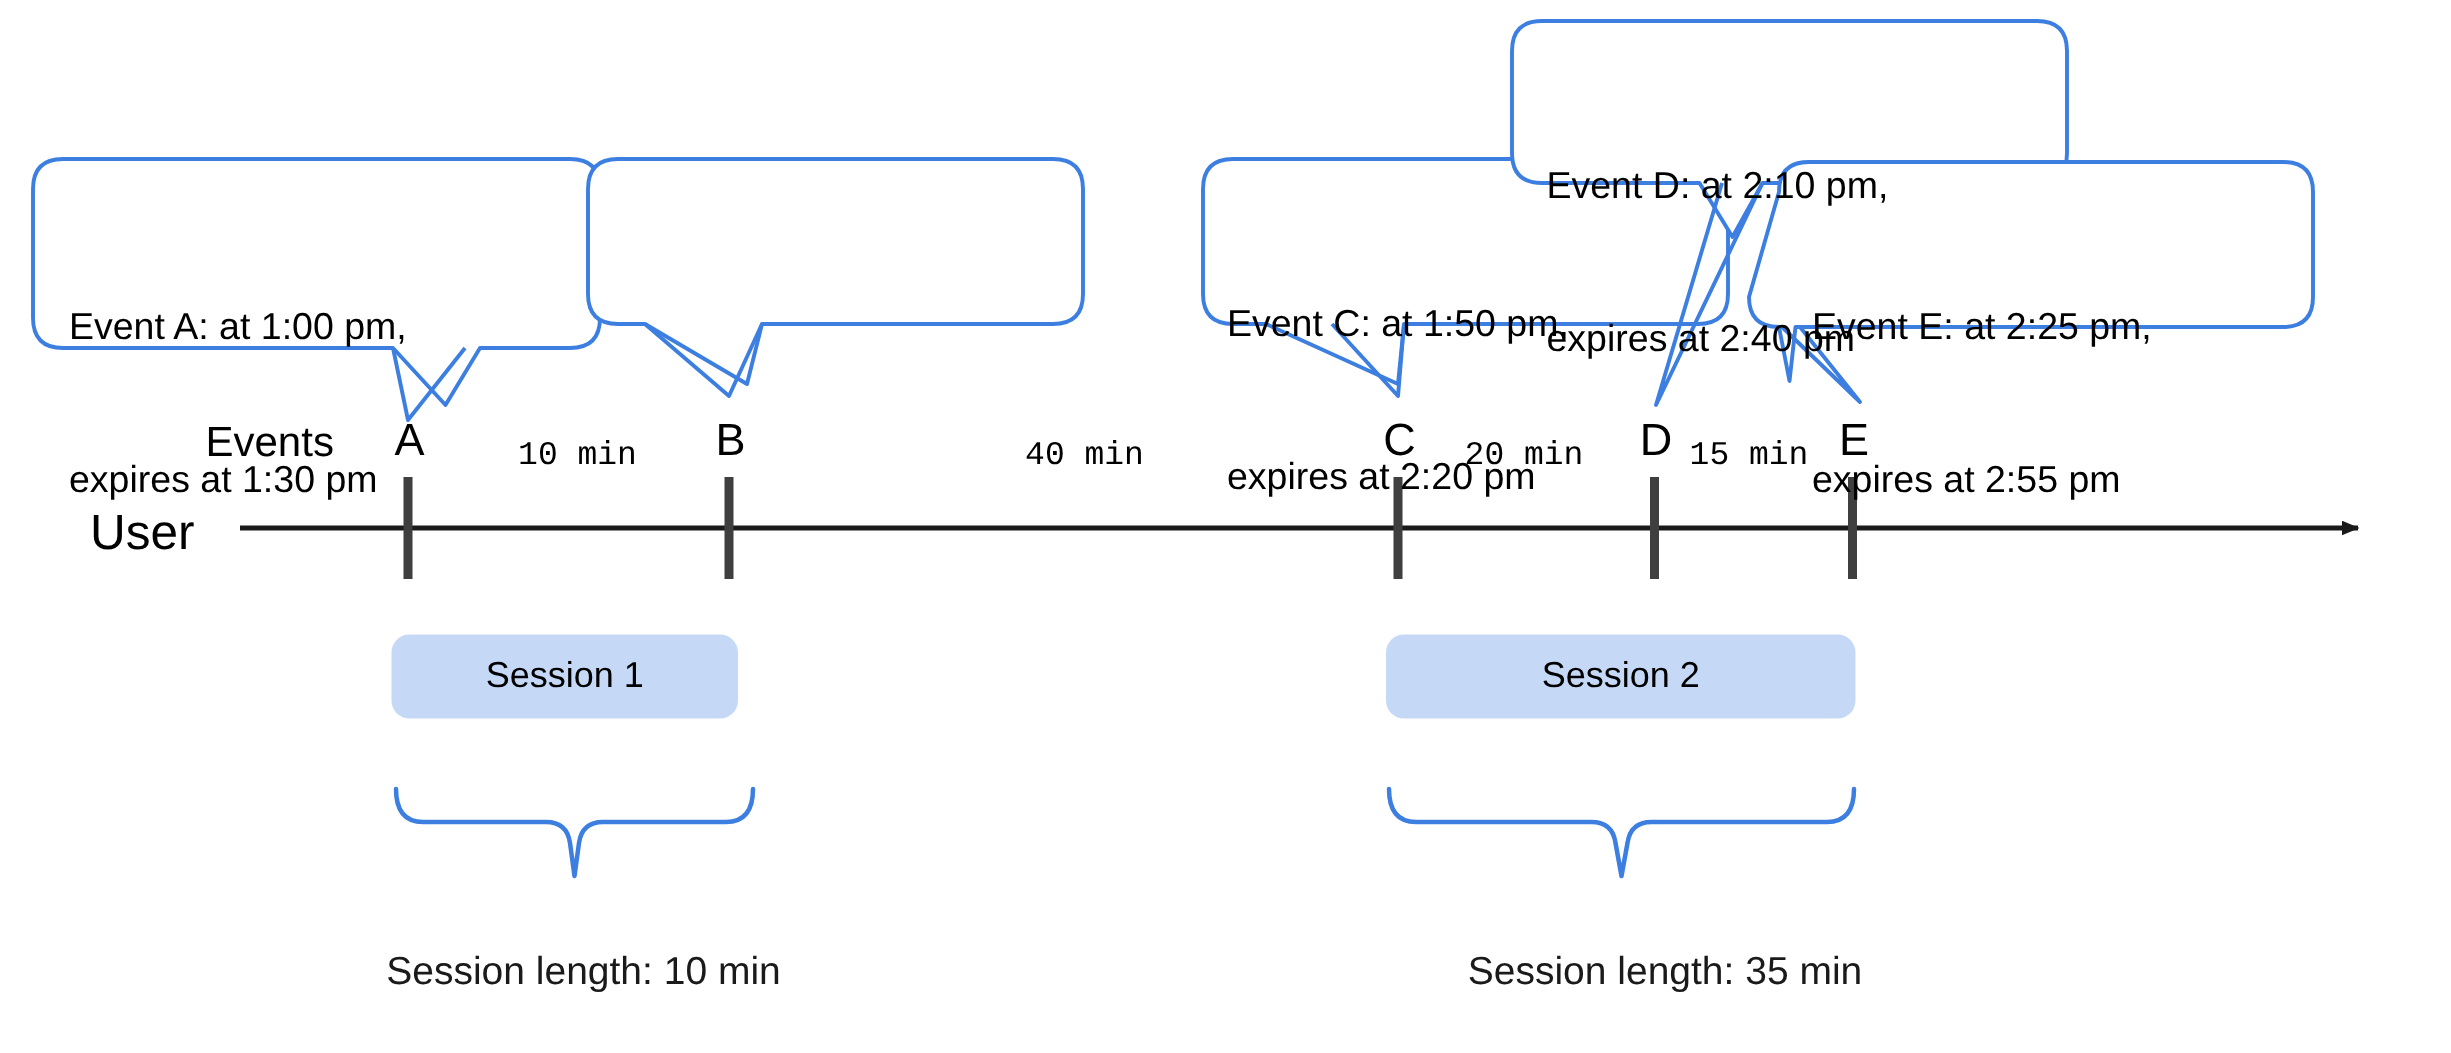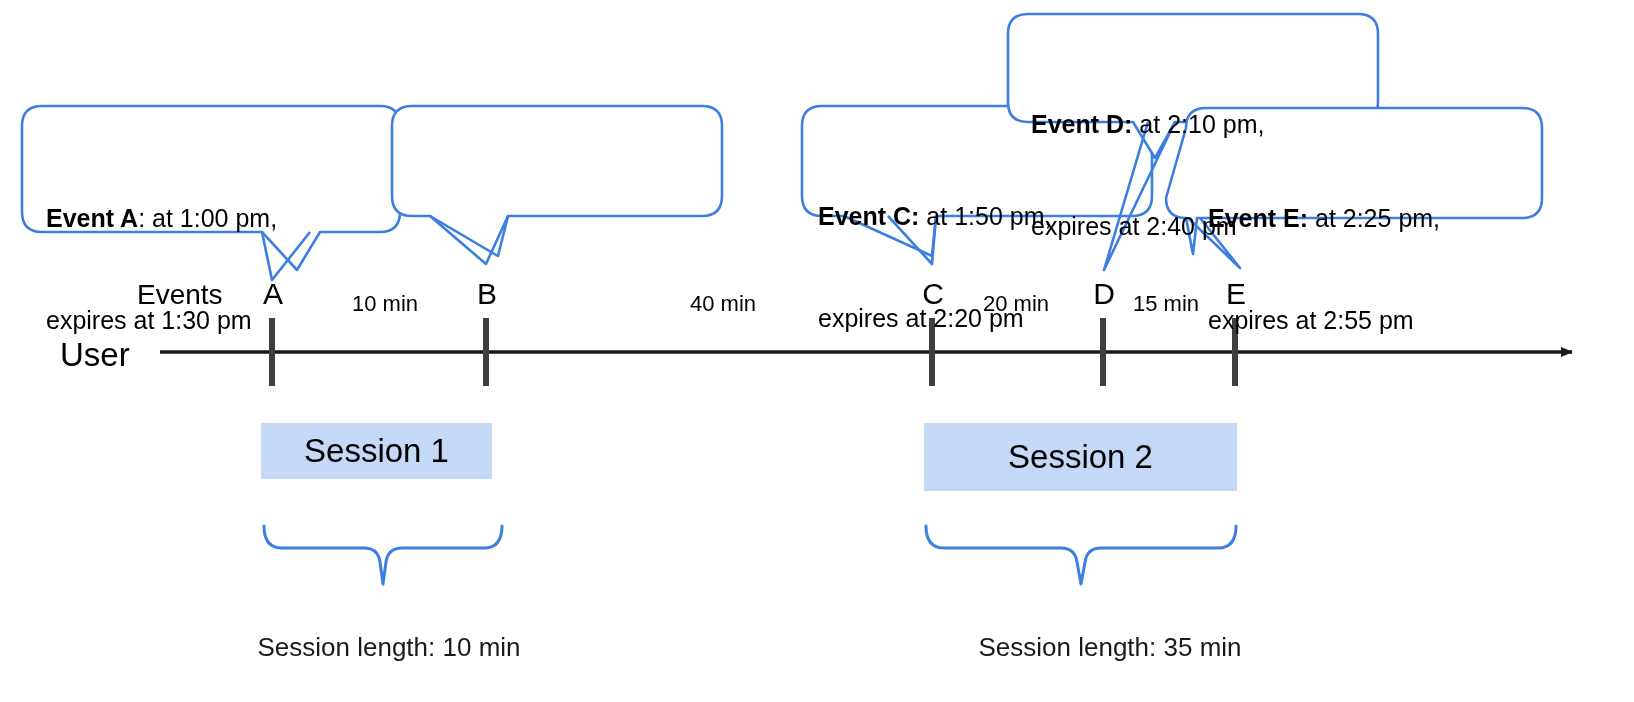--- a/index.html
+++ b/index.html
@@ -27,21 +27,21 @@
   }
   .callout-text {
     position: absolute;
     font-size: 25px;
     line-height: 34px;
     color: #000000;
     white-space: pre;
     pointer-events: none;
   }
   .callout-text b {
-    font-weight: bold;
+    font-weight: normal;
   }
   .axis-label {
     position: absolute;
     font-size: 33px;
     color: #000000;
     white-space: nowrap;
   }
   .events-label {
     position: absolute;
     font-size: 28px;
@@ -56,29 +56,31 @@
     white-space: nowrap;
     transform: translateX(-50%);
   }
   .gap-label {
     position: absolute;
     font-size: 22px;
     color: #000000;
     text-align: center;
     white-space: nowrap;
     transform: translateX(-50%);
+    font-family: Liberation Mono, monospace;
   }
   .session-bar {
     position: absolute;
     display: flex;
     align-items: center;
     justify-content: center;
-    font-size: 33px;
+    font-size: 24px;
     color: #000000;
     background: #c5d9f7;
+    border-radius: 12px;
   }
   .session-length {
     position: absolute;
     font-size: 26px;
     color: #1a1a1a;
     text-align: center;
     white-space: nowrap;
     transform: translateX(-50%);
     margin-top: 12px;
   }
@@ -165,20 +167,20 @@
   <div class="tick-letter" style="left:1236px; top:277px;">E</div>
 
   <div class="gap-label" style="left:385px; top:291px;">10 min</div>
   <div class="gap-label" style="left:723px; top:291px;">40 min</div>
   <div class="gap-label" style="left:1016px; top:291px;">20 min</div>
   <div class="gap-label" style="left:1166px; top:291px;">15 min</div>
 
   <div class="session-bar" style="left:261px; top:423px; width:231px; height:56px;">
     <span>Session 1</span>
   </div>
-  <div class="session-bar" style="left:924px; top:423px; width:313px; height:68px;">
+  <div class="session-bar" style="left:924px; top:423px; width:313px; height:56px;">
     <span>Session 2</span>
   </div>
 
   <div class="session-length" style="left:389px; top:620px;">Session length: 10 min</div>
   <div class="session-length" style="left:1110px; top:620px;">Session length: 35 min</div>
 
 </div>
 
 </body></html>

